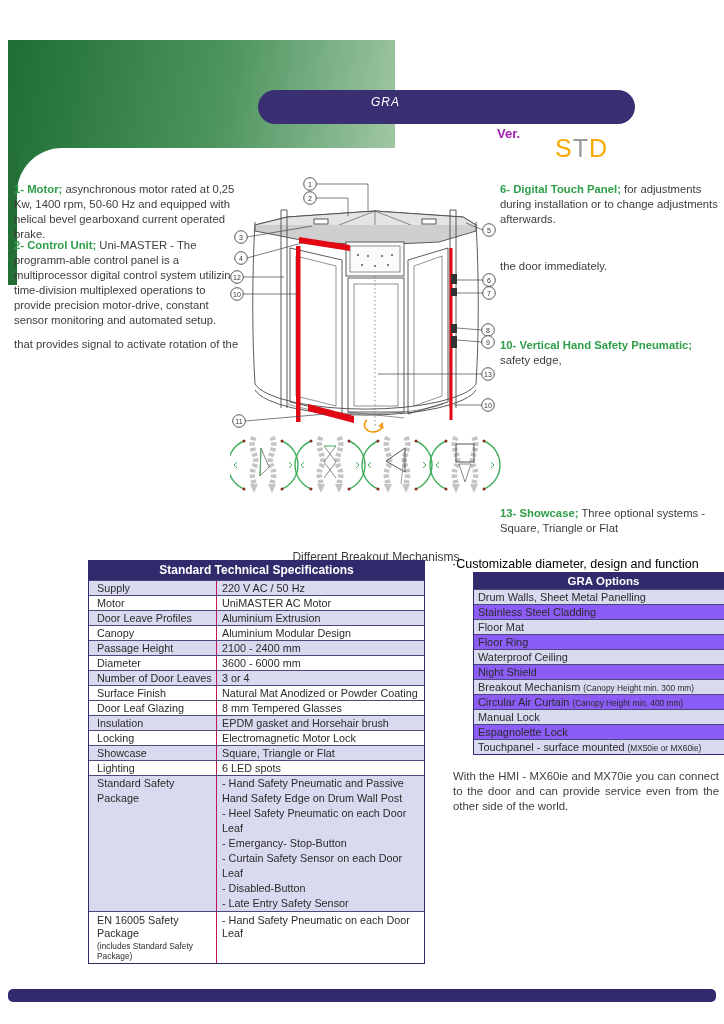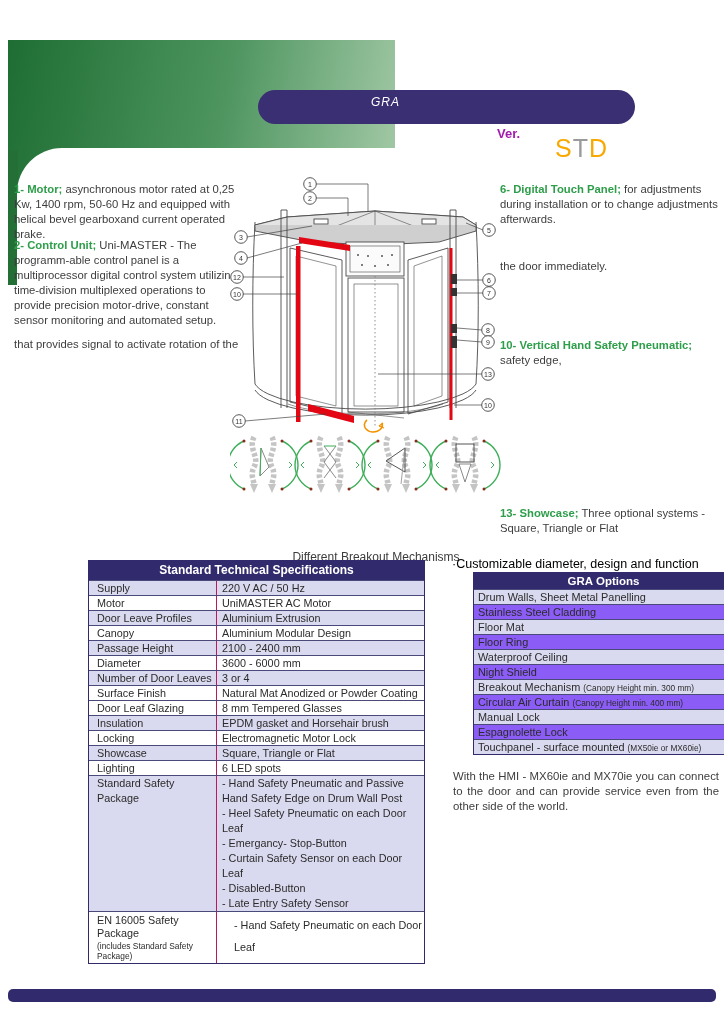--- a/index.html
+++ b/index.html
@@ -40,21 +40,21 @@
   .spec-header { height:19px; line-height:19px; text-align:center; font-size:12px; font-weight:bold; }
   .spec-row { display:flex; border-top:1px solid #4a4a7a; }
   .spec-row .lbl { width:128px; padding-left:8px; border-right:1px solid #be185d; }
   .spec-row .val { flex:1; padding-left:5px; }
   .spec-row.single { height:15px; line-height:15px; }
   .spec-row.multi .val div { line-height:15px; }
   .spec-row.multi { min-height:15px; }
   .lav { background:#d9d9ef; }
   .en-label-note { font-size:8.4px; line-height:10px; padding:1px 2px 2px 0; color:#2b2b2b; }
   .en-label-main { line-height:13px; padding-top:2px; }
-  .en-val { line-height:22px; padding-top:2px;margin-left:12px; }
+  .en-val { line-height:13px; padding-top:2px; }
 
   .intro-line { position:absolute; left:452px; top:557px; width:268px; font-size:12.5px; color:#000000; z-index:2; }
   .opt-table { position:absolute; left:473px; top:572px; width:261px; border:1.5px solid #312b6d;
     font-size:10.9px; color:#2b2b2b; z-index:2; background:#8b5cf6; }
   .opt-header { height:16px; line-height:16px; text-align:center; font-size:11.5px; font-weight:bold; }
   .opt-row { height:15px; line-height:14.5px; padding-left:4px; border-top:1px solid #4a4a7a;
     white-space:nowrap; overflow:hidden; }
   .opt-row .note { font-size:8.3px; }
 
   .hmi { position:absolute; left:453px; top:769px; width:266px; font-size:11.4px; line-height:1.33;

